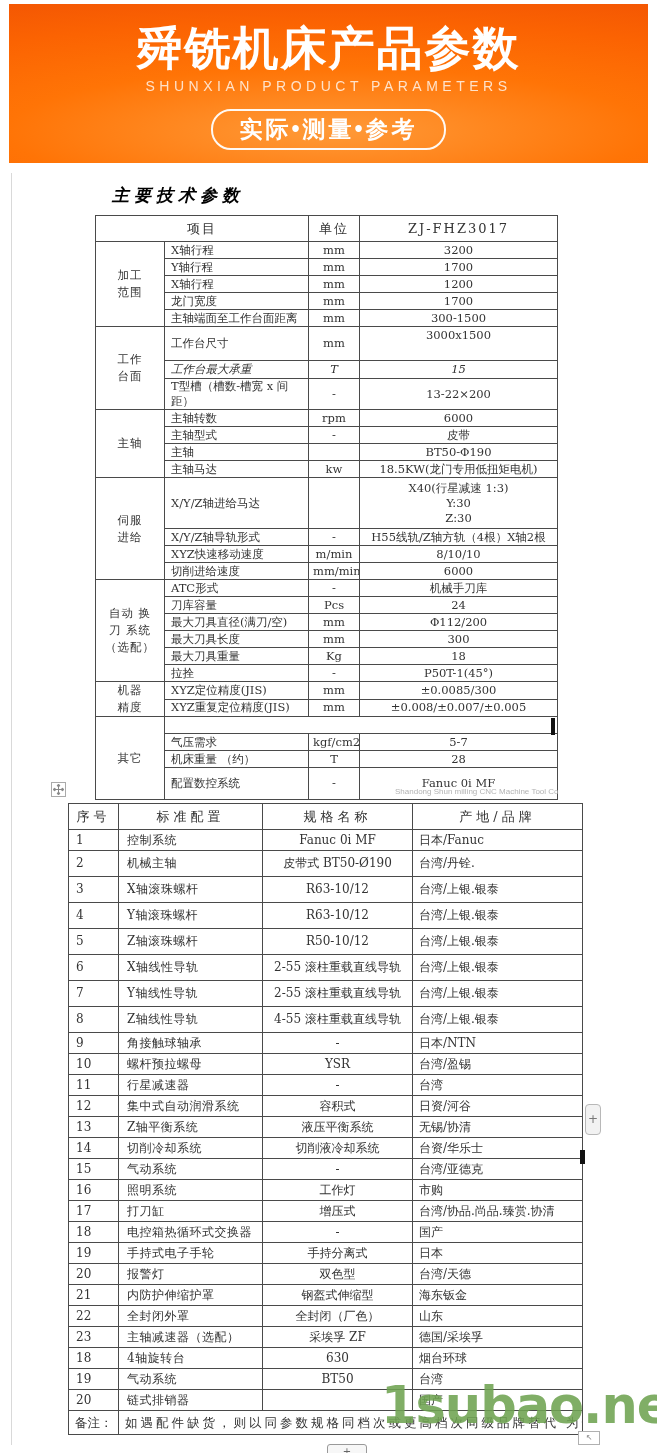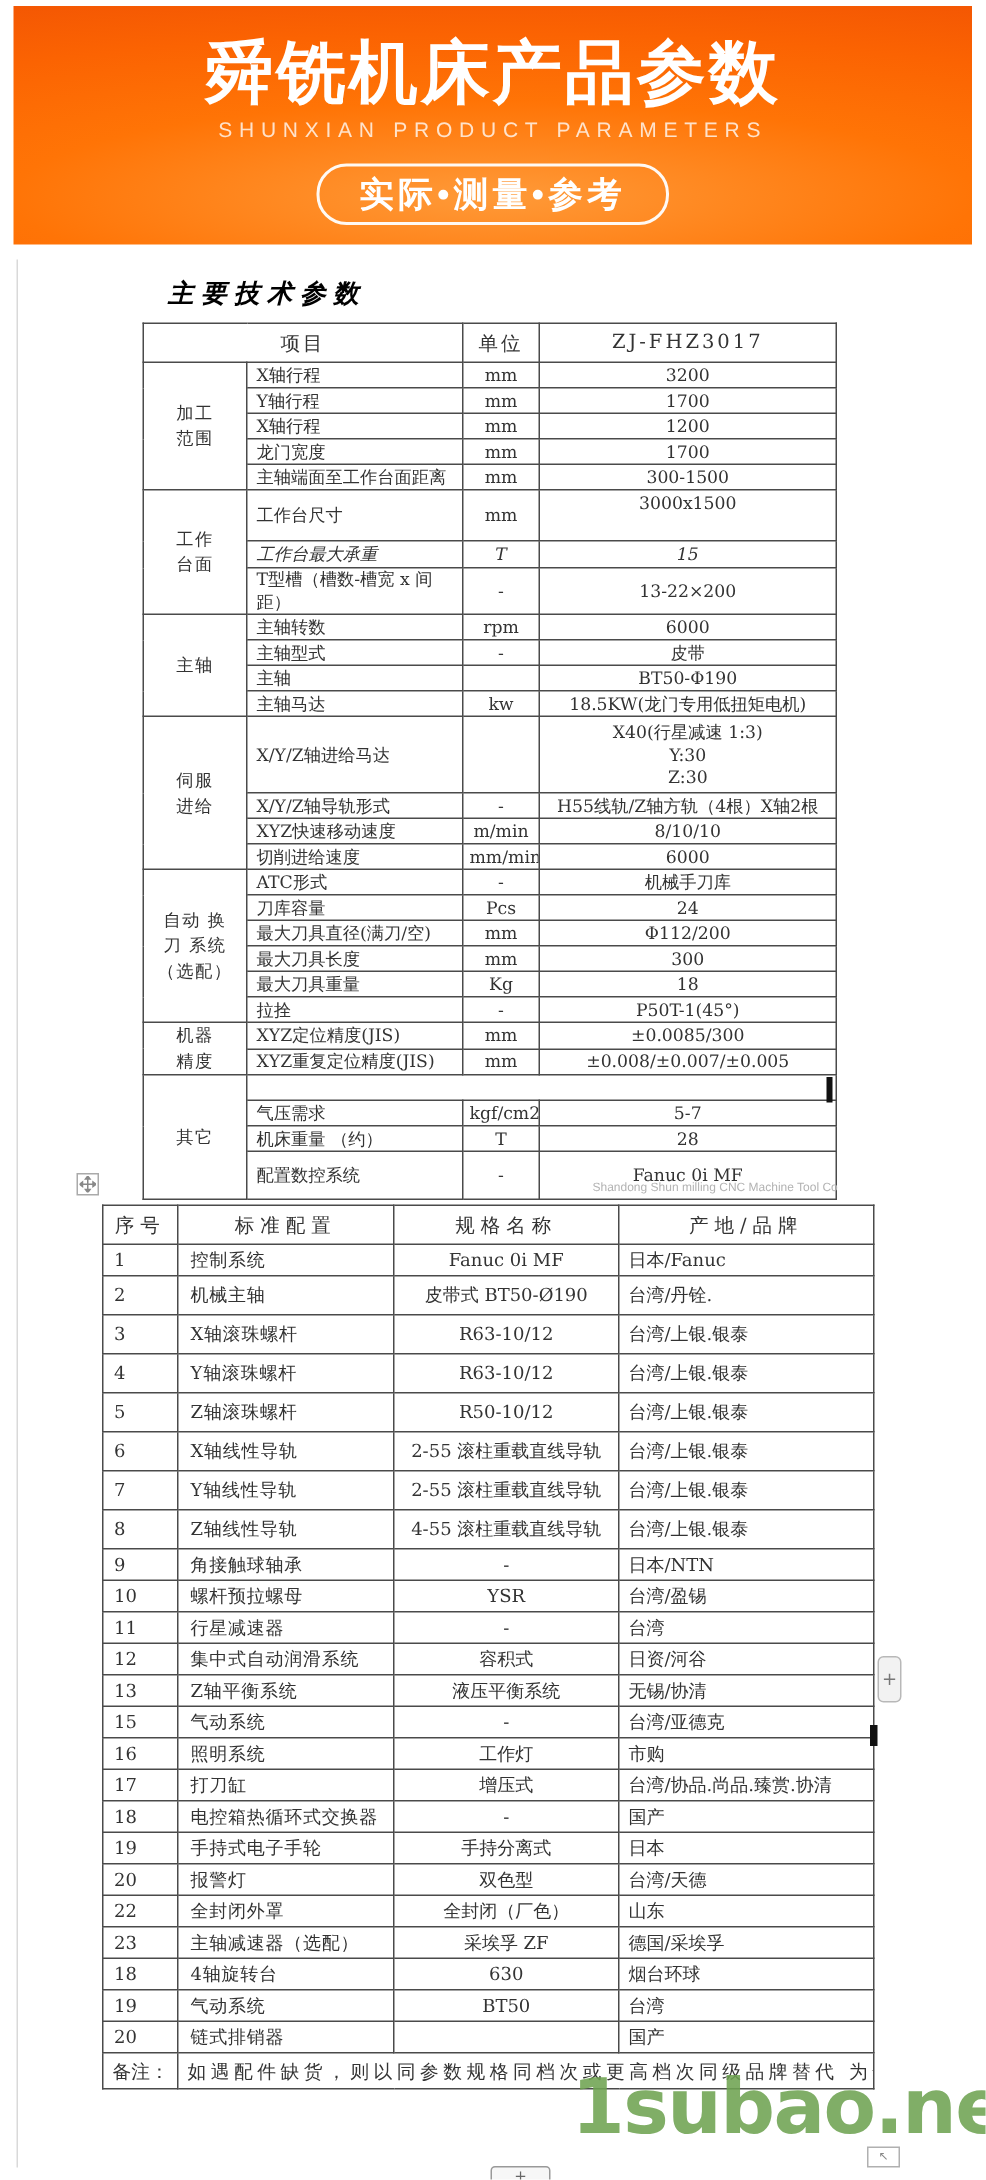--- a/index.html
+++ b/index.html
@@ -376,20 +376,26 @@
         <td class="spec">容积式</td>
         <td class="orig">日资/河谷</td>
       </tr>
       <tr style="height: 21px;">
         <td class="no">13</td>
         <td class="conf">Z轴平衡系统</td>
         <td class="spec">液压平衡系统</td>
         <td class="orig">无锡/协清</td>
       </tr>
       <tr style="height: 21px;">
+        <td class="no">14</td>
+        <td class="conf">切削冷却系统</td>
+        <td class="spec">切削液冷却系统</td>
+        <td class="orig">台资/华乐士</td>
+      </tr>
+      <tr style="height: 21px;">
         <td class="no">15</td>
         <td class="conf">气动系统</td>
         <td class="spec">-</td>
         <td class="orig">台湾/亚德克</td>
       </tr>
       <tr style="height: 21px;">
         <td class="no">16</td>
         <td class="conf">照明系统</td>
         <td class="spec">工作灯</td>
         <td class="orig">市购</td>
@@ -412,20 +418,26 @@
         <td class="spec">手持分离式</td>
         <td class="orig">日本</td>
       </tr>
       <tr style="height: 21px;">
         <td class="no">20</td>
         <td class="conf">报警灯</td>
         <td class="spec">双色型</td>
         <td class="orig">台湾/天德</td>
       </tr>
       <tr style="height: 21px;">
+        <td class="no">21</td>
+        <td class="conf">内防护伸缩护罩</td>
+        <td class="spec">钢盔式伸缩型</td>
+        <td class="orig">海东钣金</td>
+      </tr>
+      <tr style="height: 21px;">
         <td class="no">22</td>
         <td class="conf">全封闭外罩</td>
         <td class="spec">全封闭（厂色）</td>
         <td class="orig">山东</td>
       </tr>
       <tr style="height: 21px;">
         <td class="no">23</td>
         <td class="conf">主轴减速器（选配）</td>
         <td class="spec">采埃孚 ZF</td>
         <td class="orig">德国/采埃孚</td>

